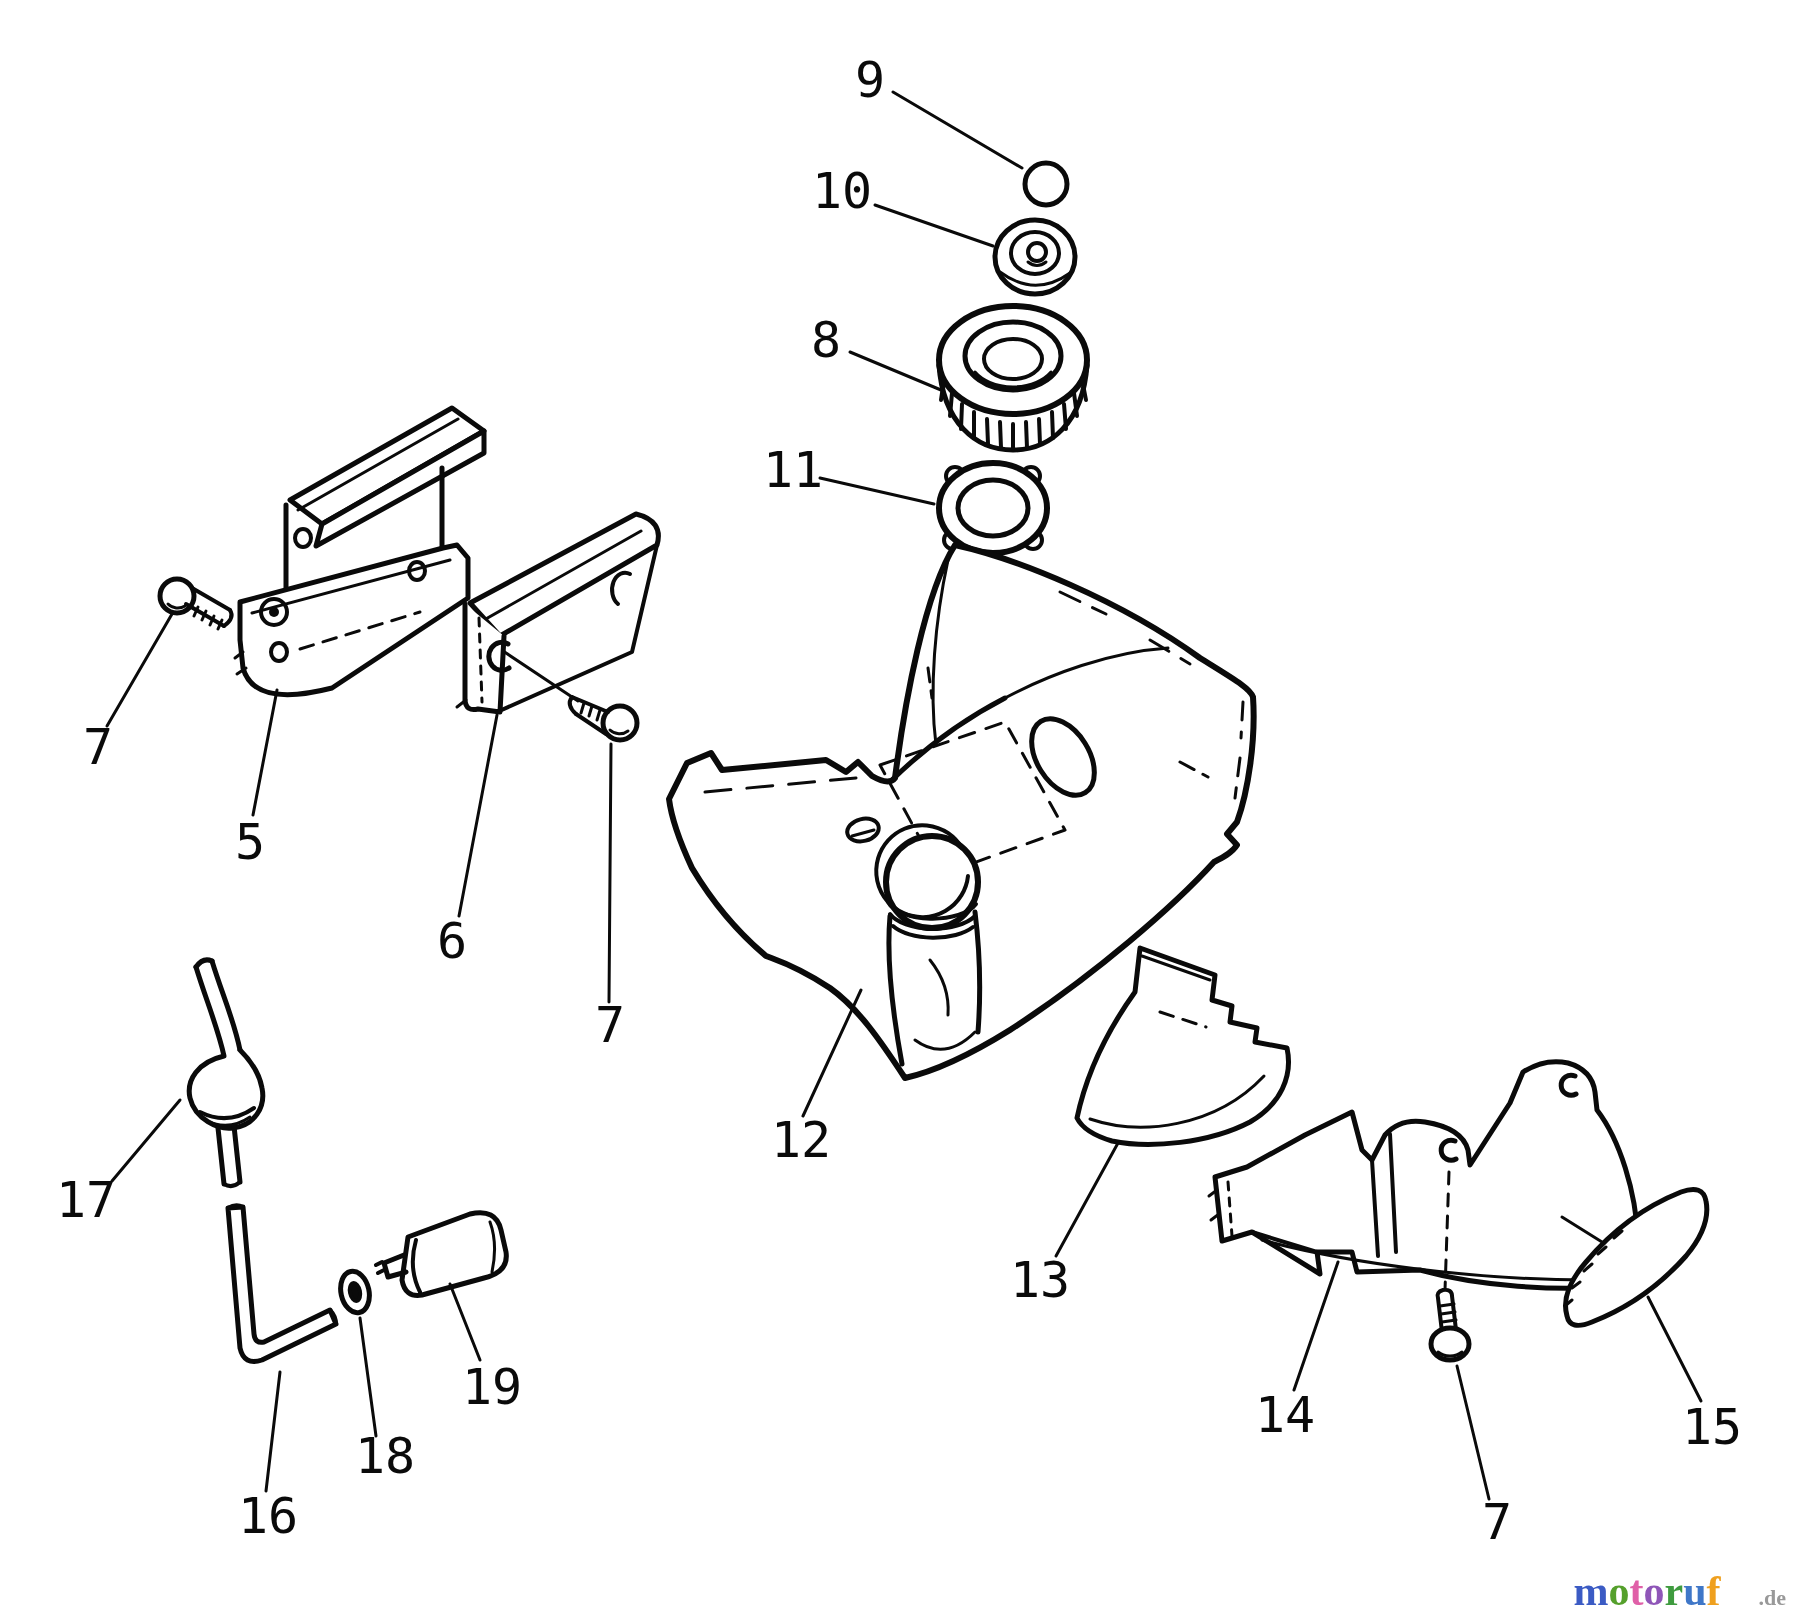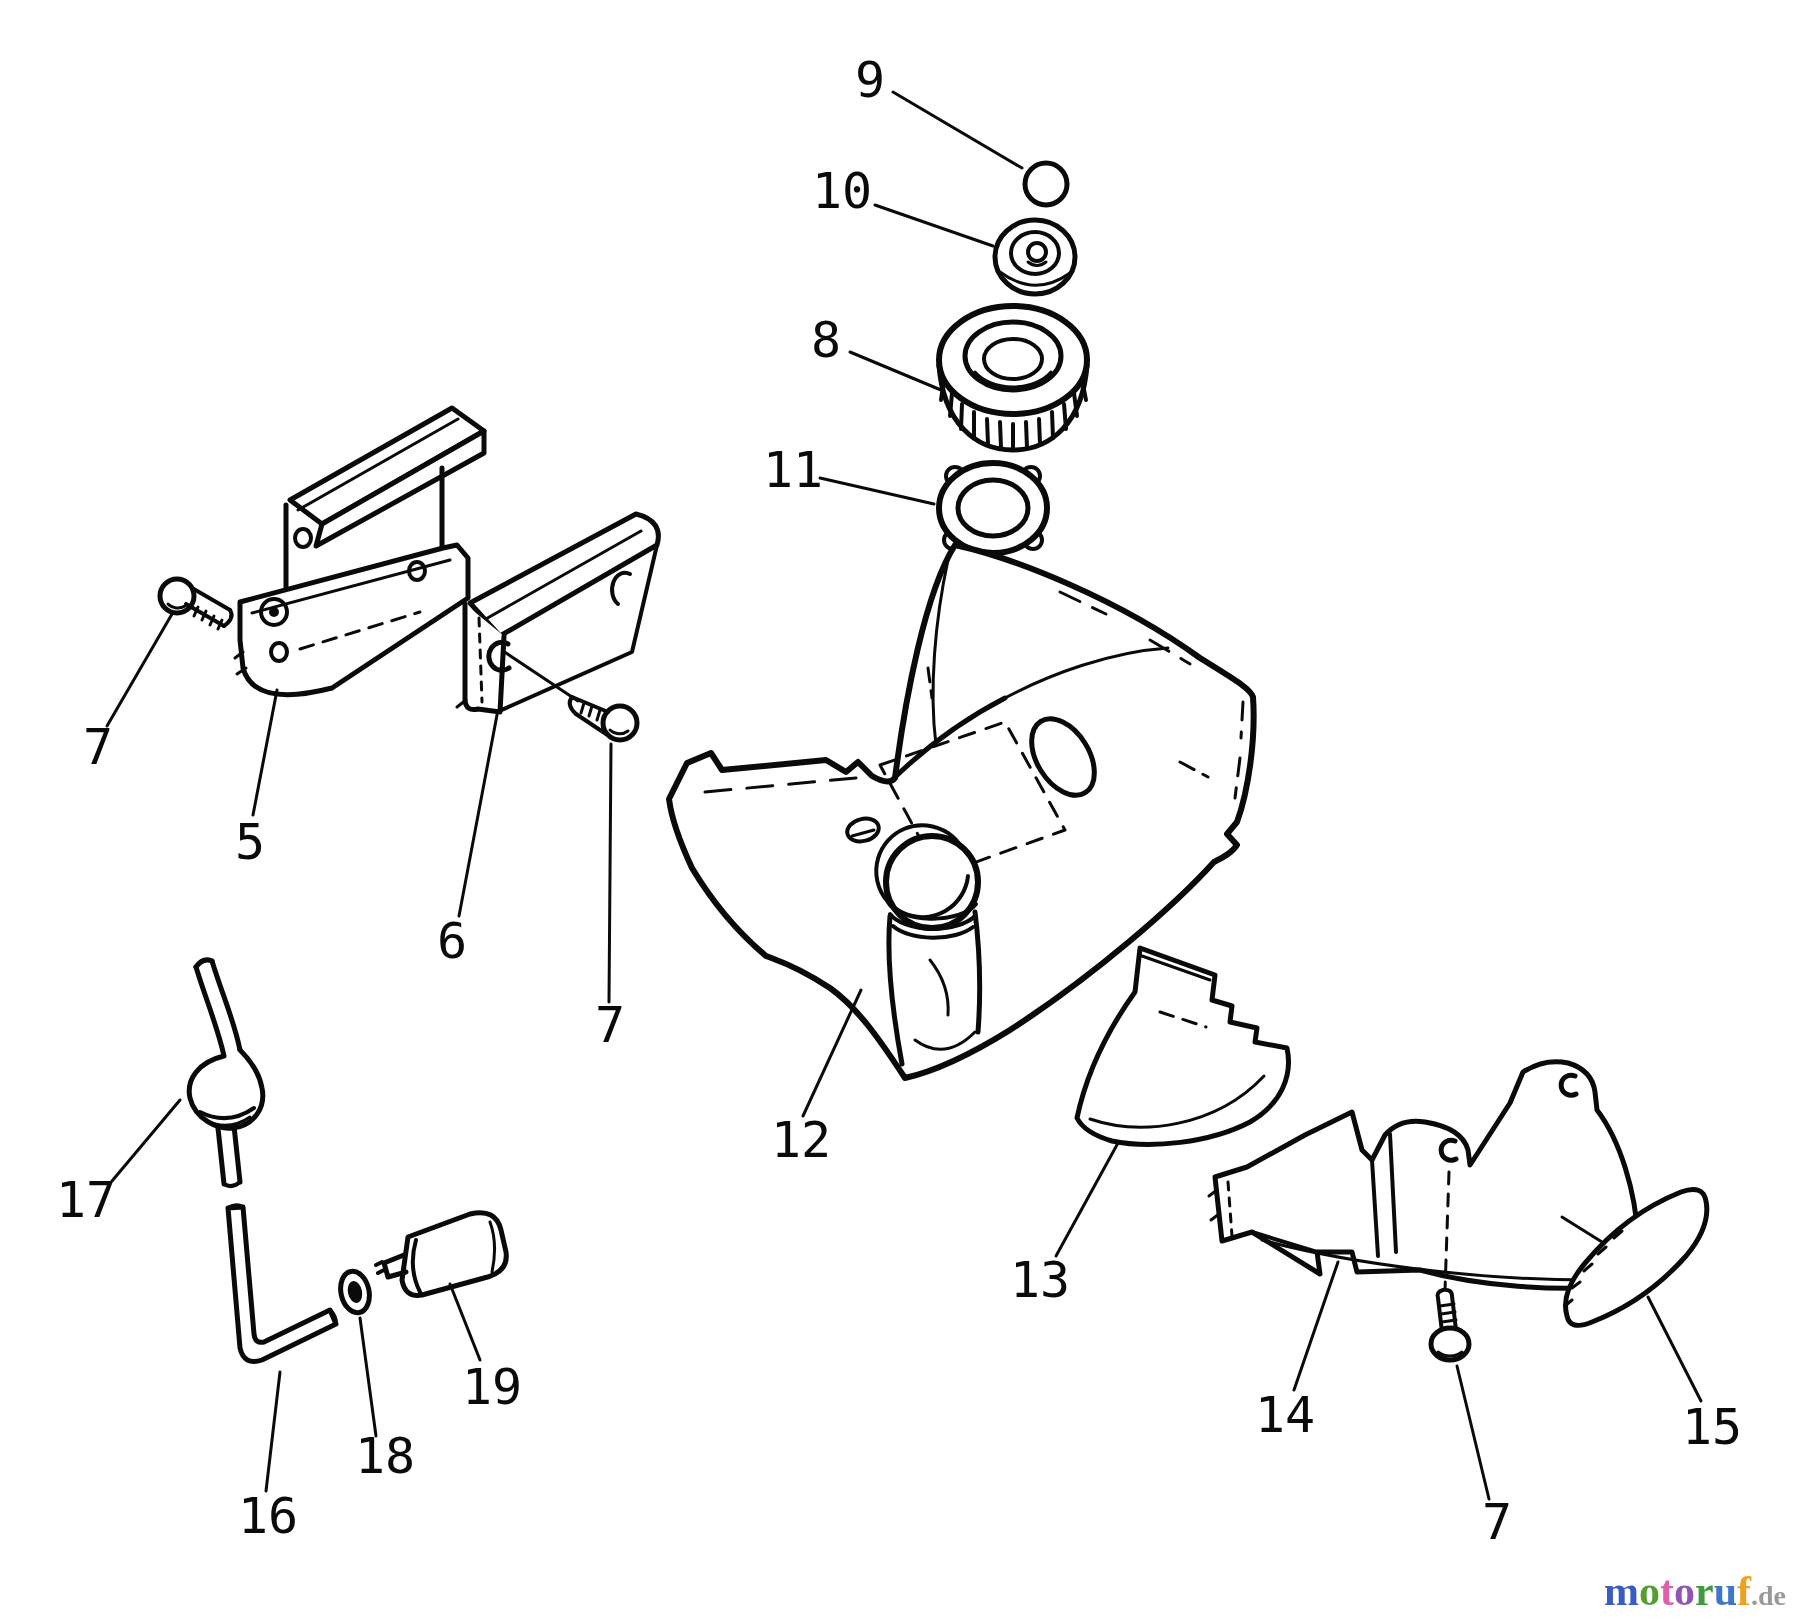--- a/index.html
+++ b/index.html
@@ -4,21 +4,21 @@
 <style>
   html,body{margin:0;padding:0;background:#fff;}
   #stage{position:relative;width:1800px;height:1618px;background:#ffffff;overflow:hidden;
          font-family:"DejaVu Sans","Liberation Sans",sans-serif;}
   svg{position:absolute;left:0;top:0;}
   .callout-text{font-family:"DejaVu Sans Mono","Liberation Mono",monospace;
                 font-size:50px;fill:#0a0a0a;}
   #watermark{position:absolute;right:14px;bottom:6px;
              font-family:"Liberation Serif","DejaVu Serif",serif;
              font-weight:bold;font-size:42px;letter-spacing:0px;line-height:1;}
-  #watermark .suffix{font-size:28px;font-weight:bold;}
+  #watermark .suffix{font-size:22px;font-weight:bold;margin-left:38px;}
 </style>
 </head>
 <body>
 
 <div id="stage">
 
 <svg width="1800" height="1618" viewBox="0 0 1800 1618" fill="none" stroke="#0a0a0a" stroke-linecap="round" stroke-linejoin="round">
 
   <g>
     <path d="M290,500 L452,408 L484,431 L322,524 Z" stroke-width="5" fill="#fff"></path>

